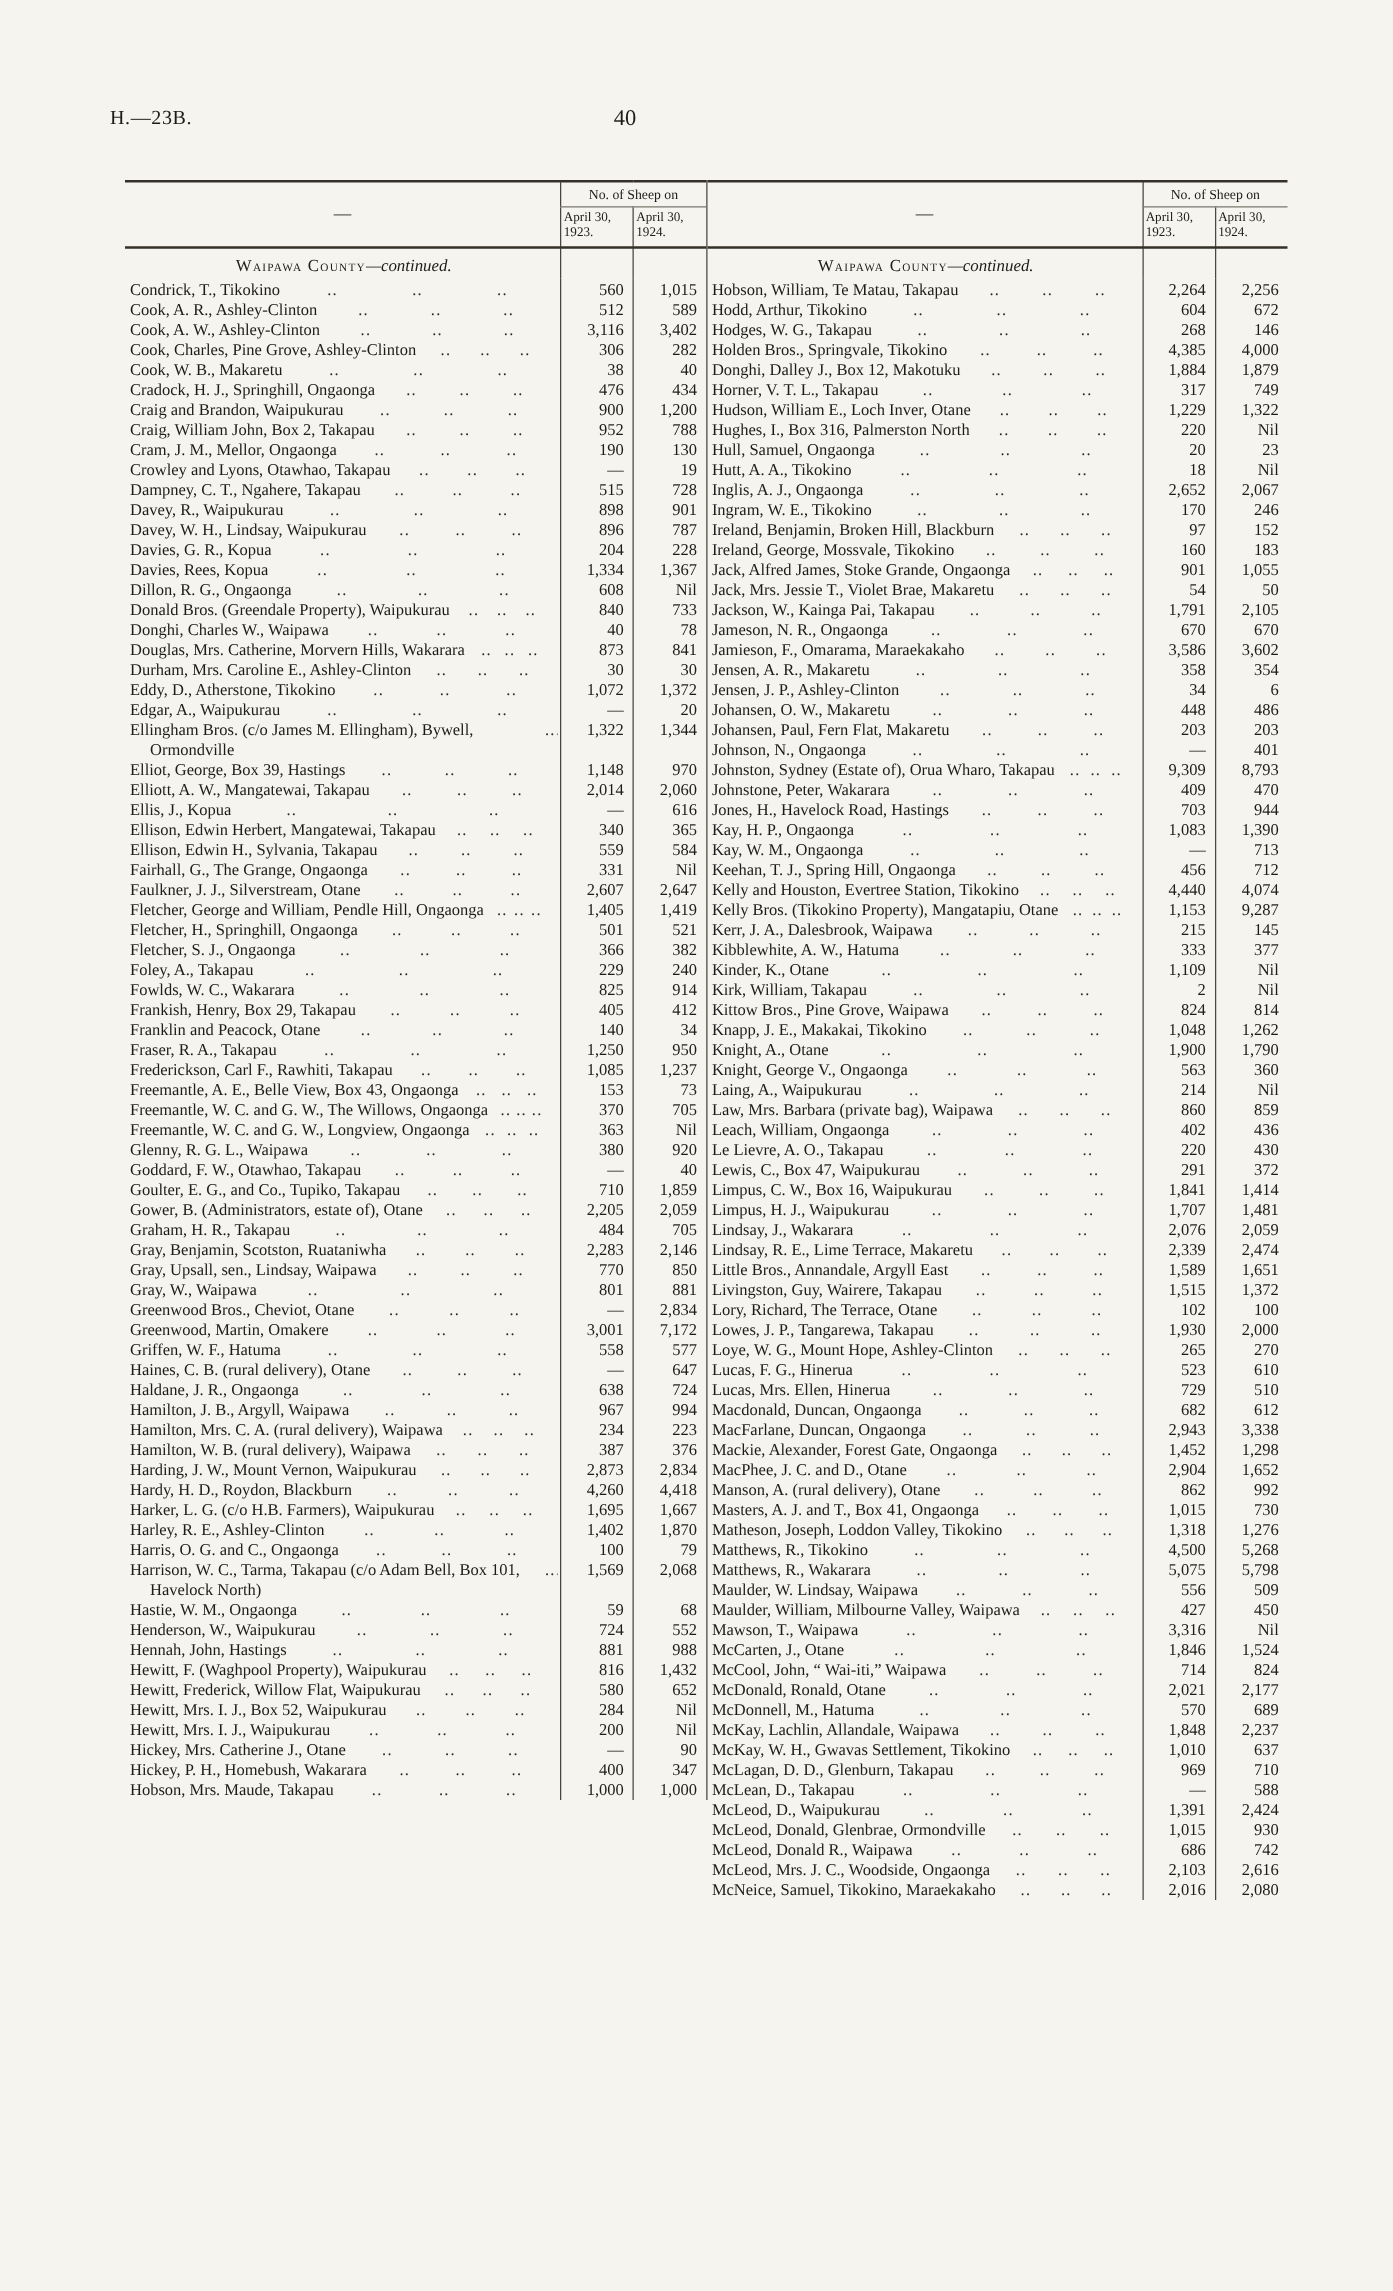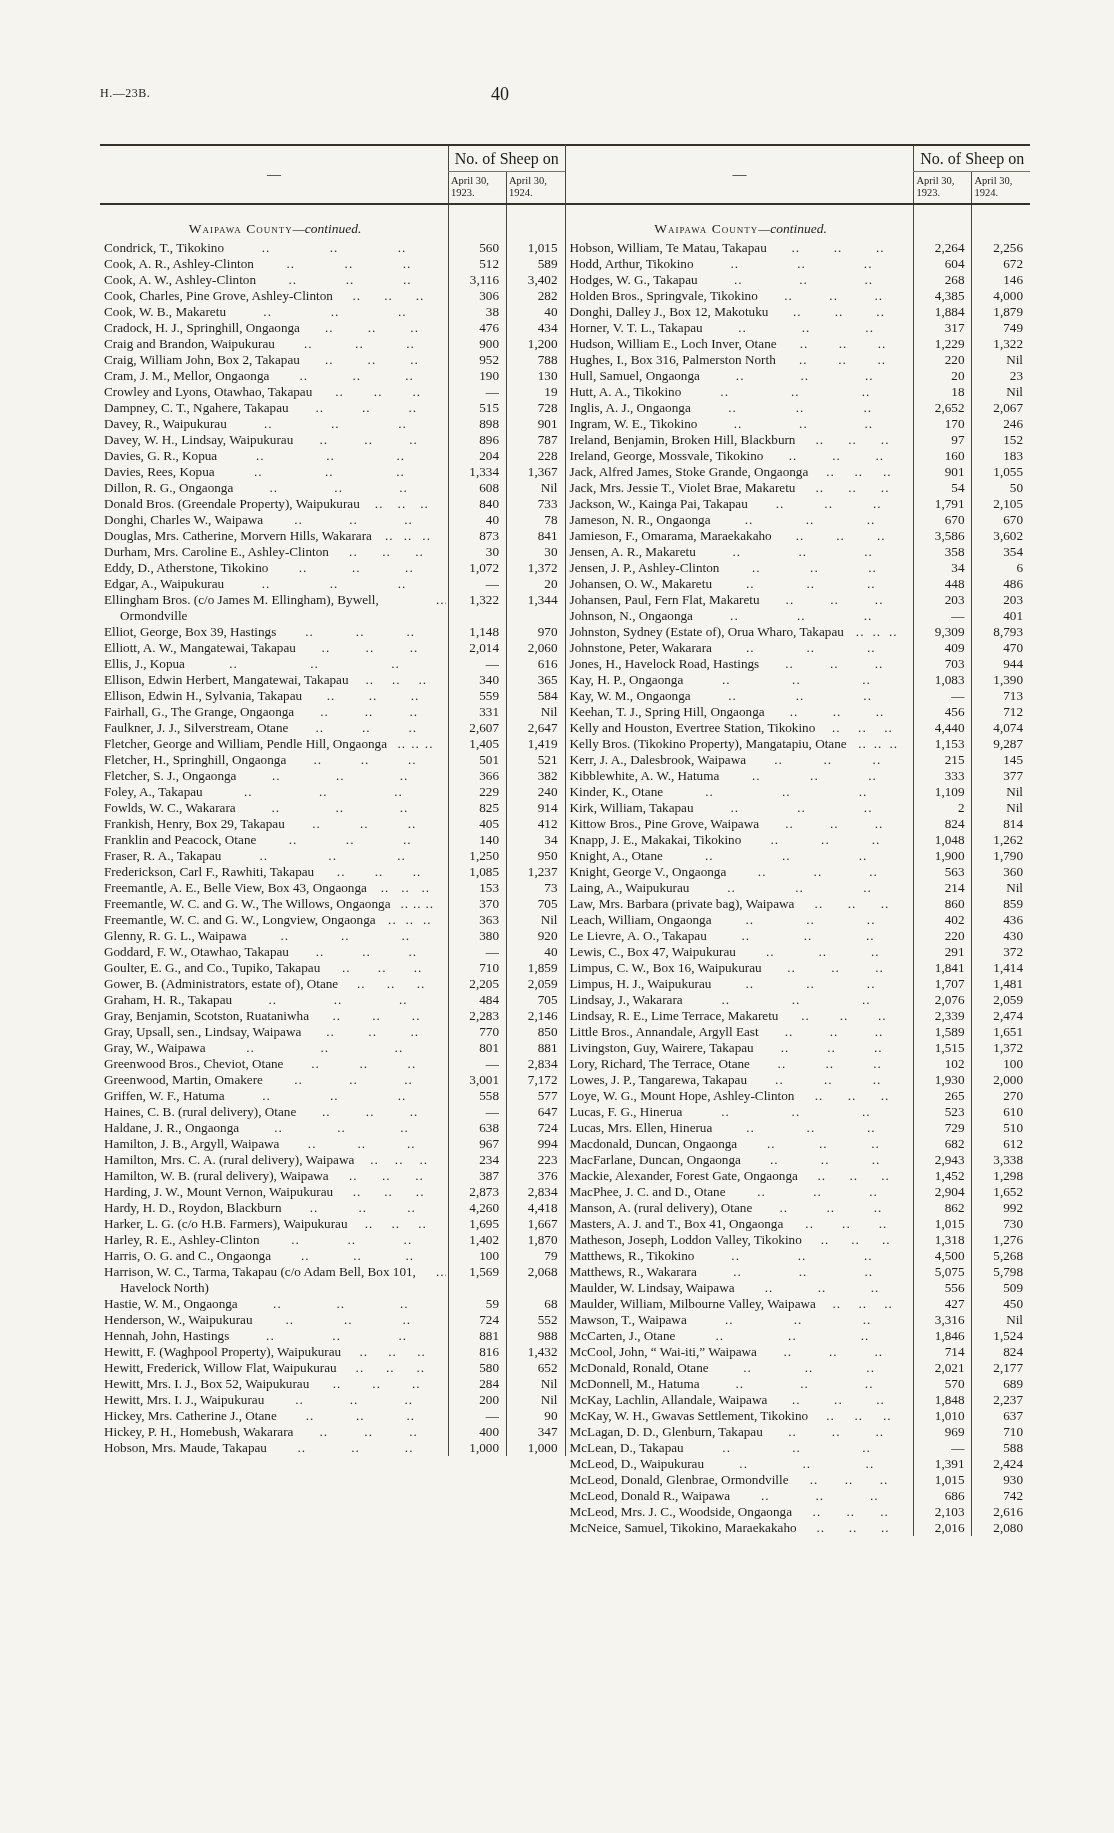--- a/index.html
+++ b/index.html
@@ -5,40 +5,40 @@
   html,body{margin:0;padding:0;}
   body{
     width:1114px;min-height:1833px;
     background:#f5f4ef;
     color:#1e1c1a;
     font-family:"Liberation Serif","DejaVu Serif",serif;
     -webkit-font-smoothing:antialiased;
   }
   .sheet{position:relative;width:1114px;min-height:1833px;}
   .runhead{position:relative;height:38px;padding-top:86px;}
-  .docref{position:absolute;left:100px;top:86px;font-size:12px;letter-spacing:.5px;}
+  .docref{position:absolute;left:88px;top:86px;font-size:16px;letter-spacing:.5px;}
   .pageno{position:absolute;left:0;width:1000px;text-align:center;top:84px;font-size:18px;}
   .doc-title{
     width:1000px;text-align:center;margin-top:22px;
     font-size:16.5px;font-weight:bold;letter-spacing:1.5px;
   }
   .doc-title .it{font-style:italic;letter-spacing:.5px;text-transform:none;}
   .tables-wrap{
     display:flex;align-items:flex-start;
     margin:20px 84px 0 100px;gap:0;
   }
   .half{flex:1 1 0;}
   .half.left{border-right:1px solid #4a463f;}
   table{border-collapse:collapse;width:100%;table-layout:fixed;}
   thead th{font-weight:normal;}
   .thead-block{border-top:2px solid #353128;border-bottom:2px solid #353128;}
   th.dash-cell{vertical-align:middle;text-align:center;font-size:14px;}
   th.group-head{
     border-left:1px solid #4a463f;border-bottom:1px solid #7a766e;
-    font-size:16px;padding:4px 2px 3px 2px;text-align:center;
+    font-size:11px;padding:4px 2px 3px 2px;text-align:center;
   }
   th.sub-head{
     border-left:1px solid #4a463f;
     font-size:10.5px;line-height:12px;padding:3px 2px 4px 2px;text-align:left;
   }
   col.c-name{width:auto;}
   col.c-val{width:58px;}
   td{vertical-align:top;}
   td.name-cell{
     font-size:13.2px;line-height:16px;padding:0 2px 0 4px;
@@ -50,21 +50,21 @@
   .leader{
     flex:1 1 0;min-width:0;overflow:hidden;white-space:nowrap;
     display:flex;justify-content:space-around;
     padding:0 10px 0 8px;height:16px;
   }
   .leader span{letter-spacing:1px;color:#2a2724;}
   td.val{
     border-left:1px solid #4a463f;
     font-size:13.2px;line-height:16px;text-align:right;padding:0 7px 0 0;
   }
-  tr.section-row td{padding-top:16px;padding-bottom:2px;}
+  tr.section-row td{padding-top:6px;padding-bottom:2px;}
   tr.section-row .sec{
     display:block;text-align:center;font-size:13.5px;
   }
   tr.section-row .sc{font-variant:small-caps;letter-spacing:1px;}
   tr.section-row .it{font-style:italic;}
   tr.first-data td{padding-top:1px;}
 </style>
 </head>
 <body>
 

